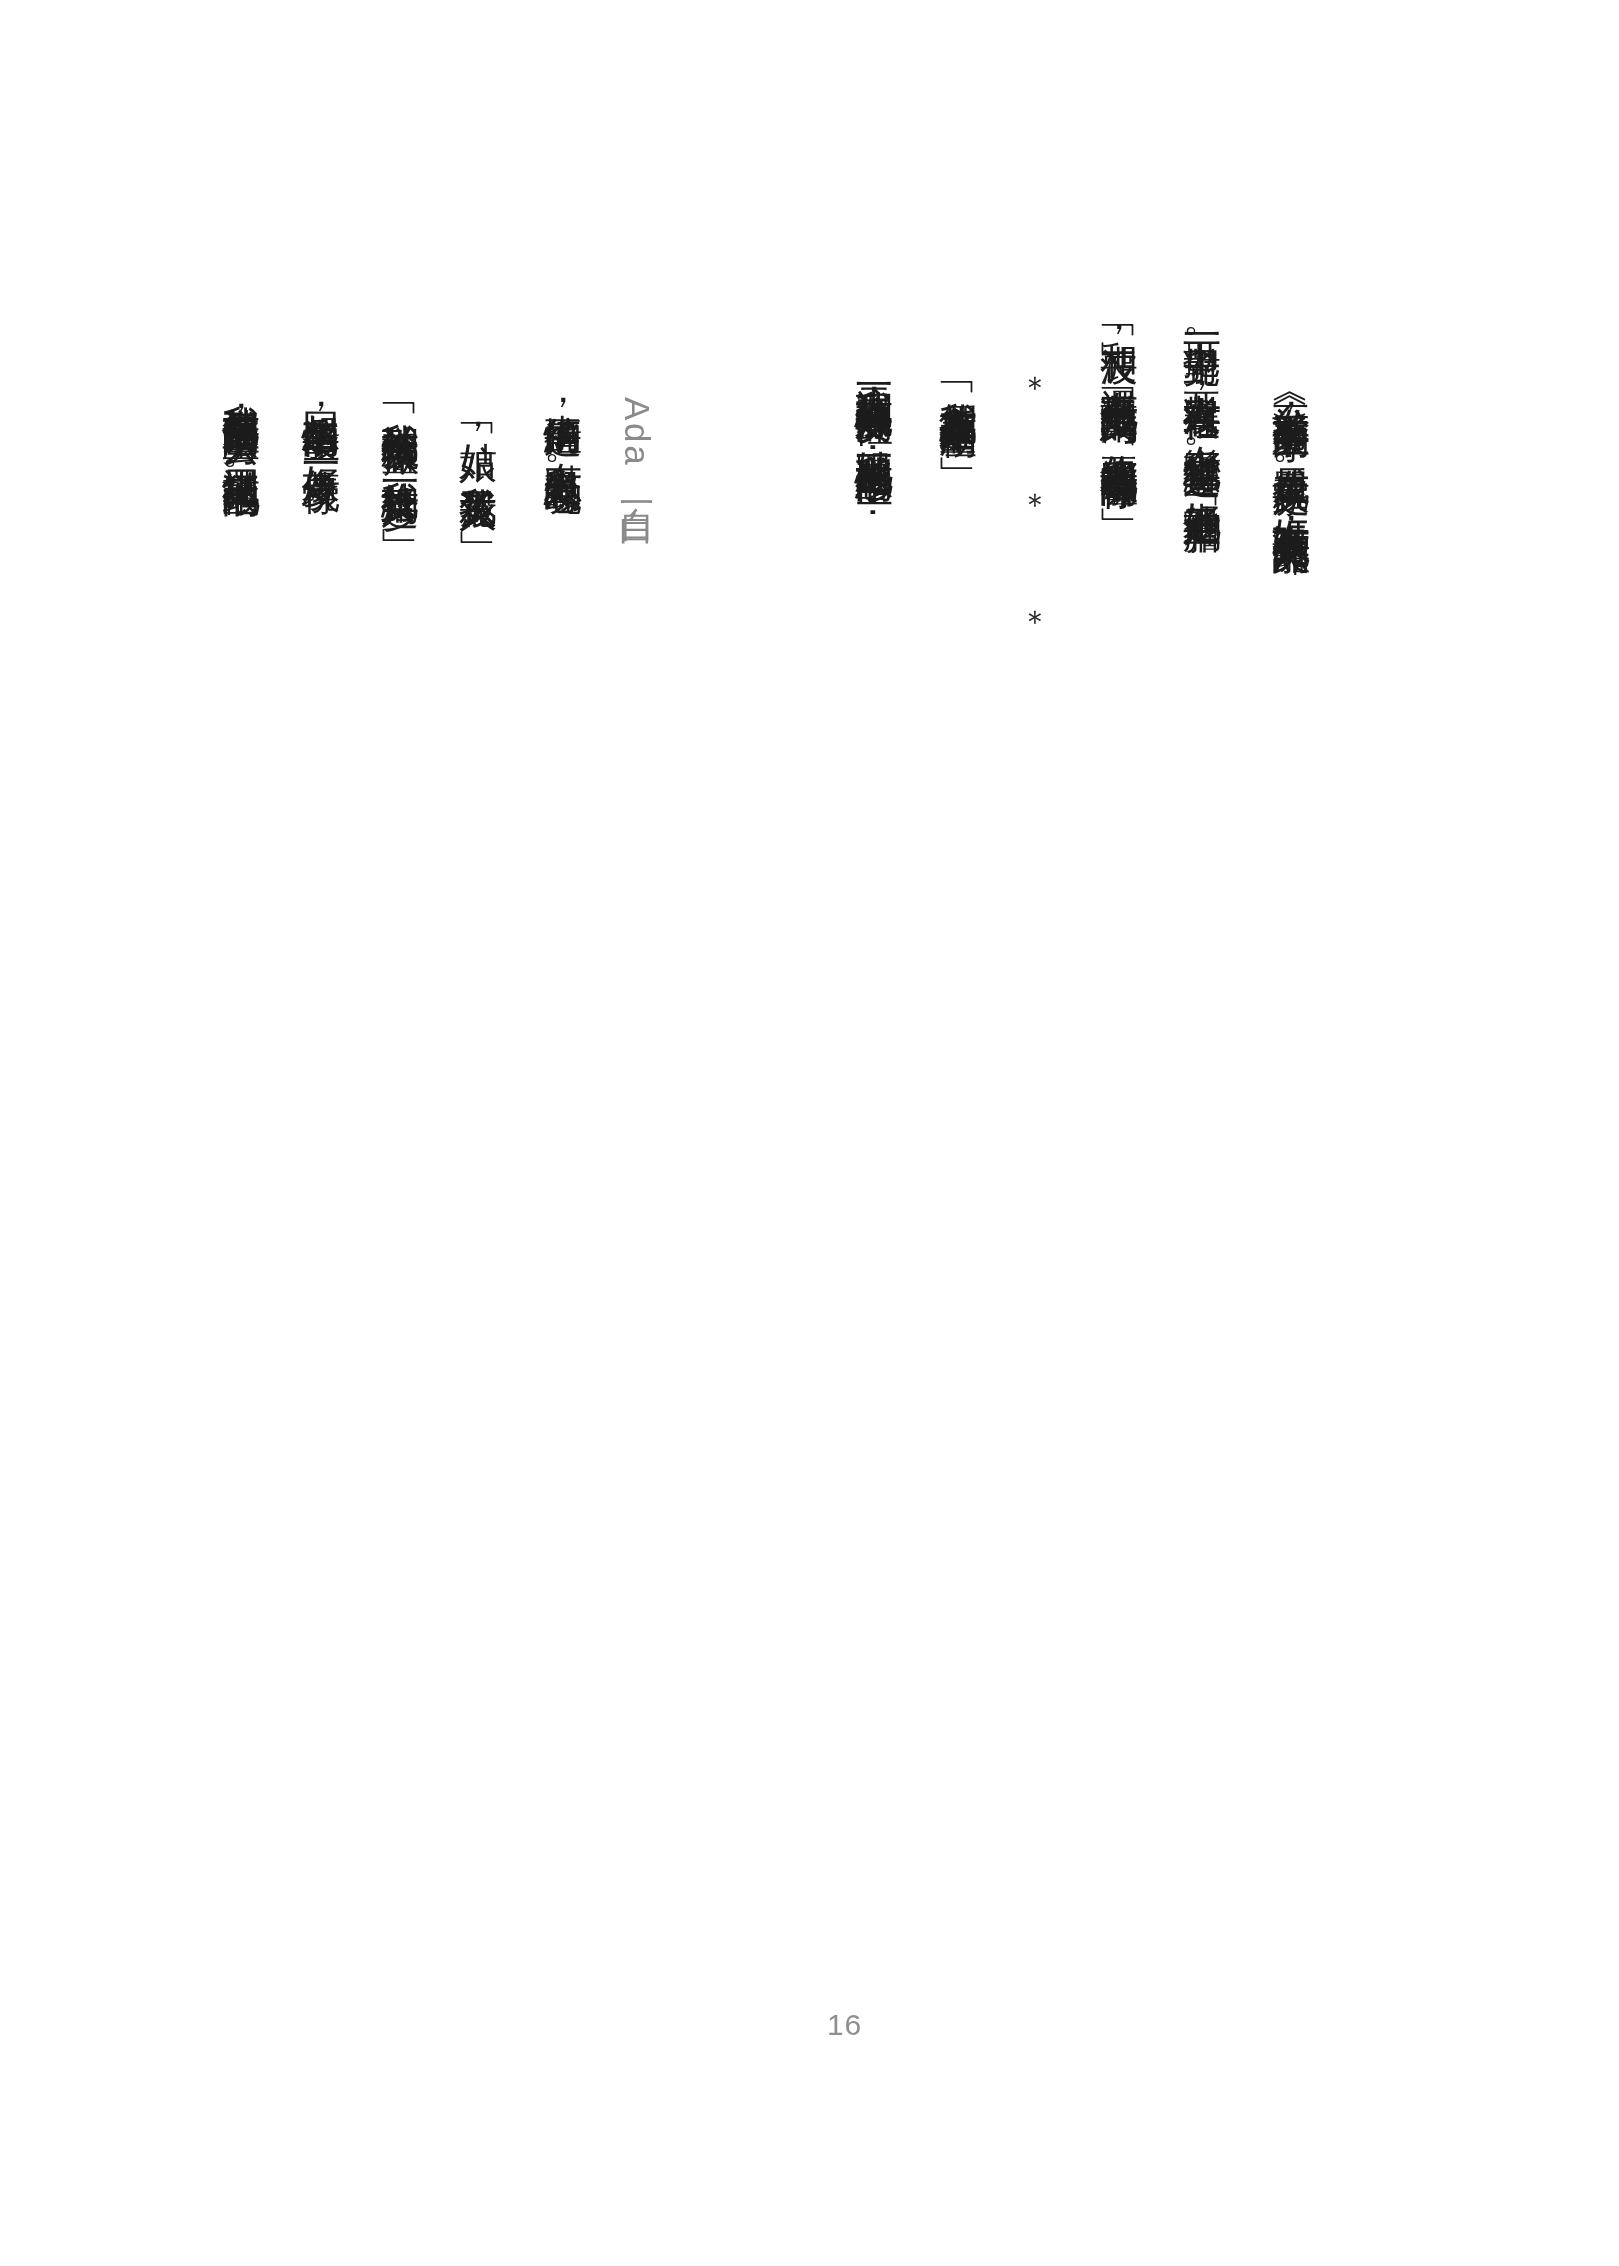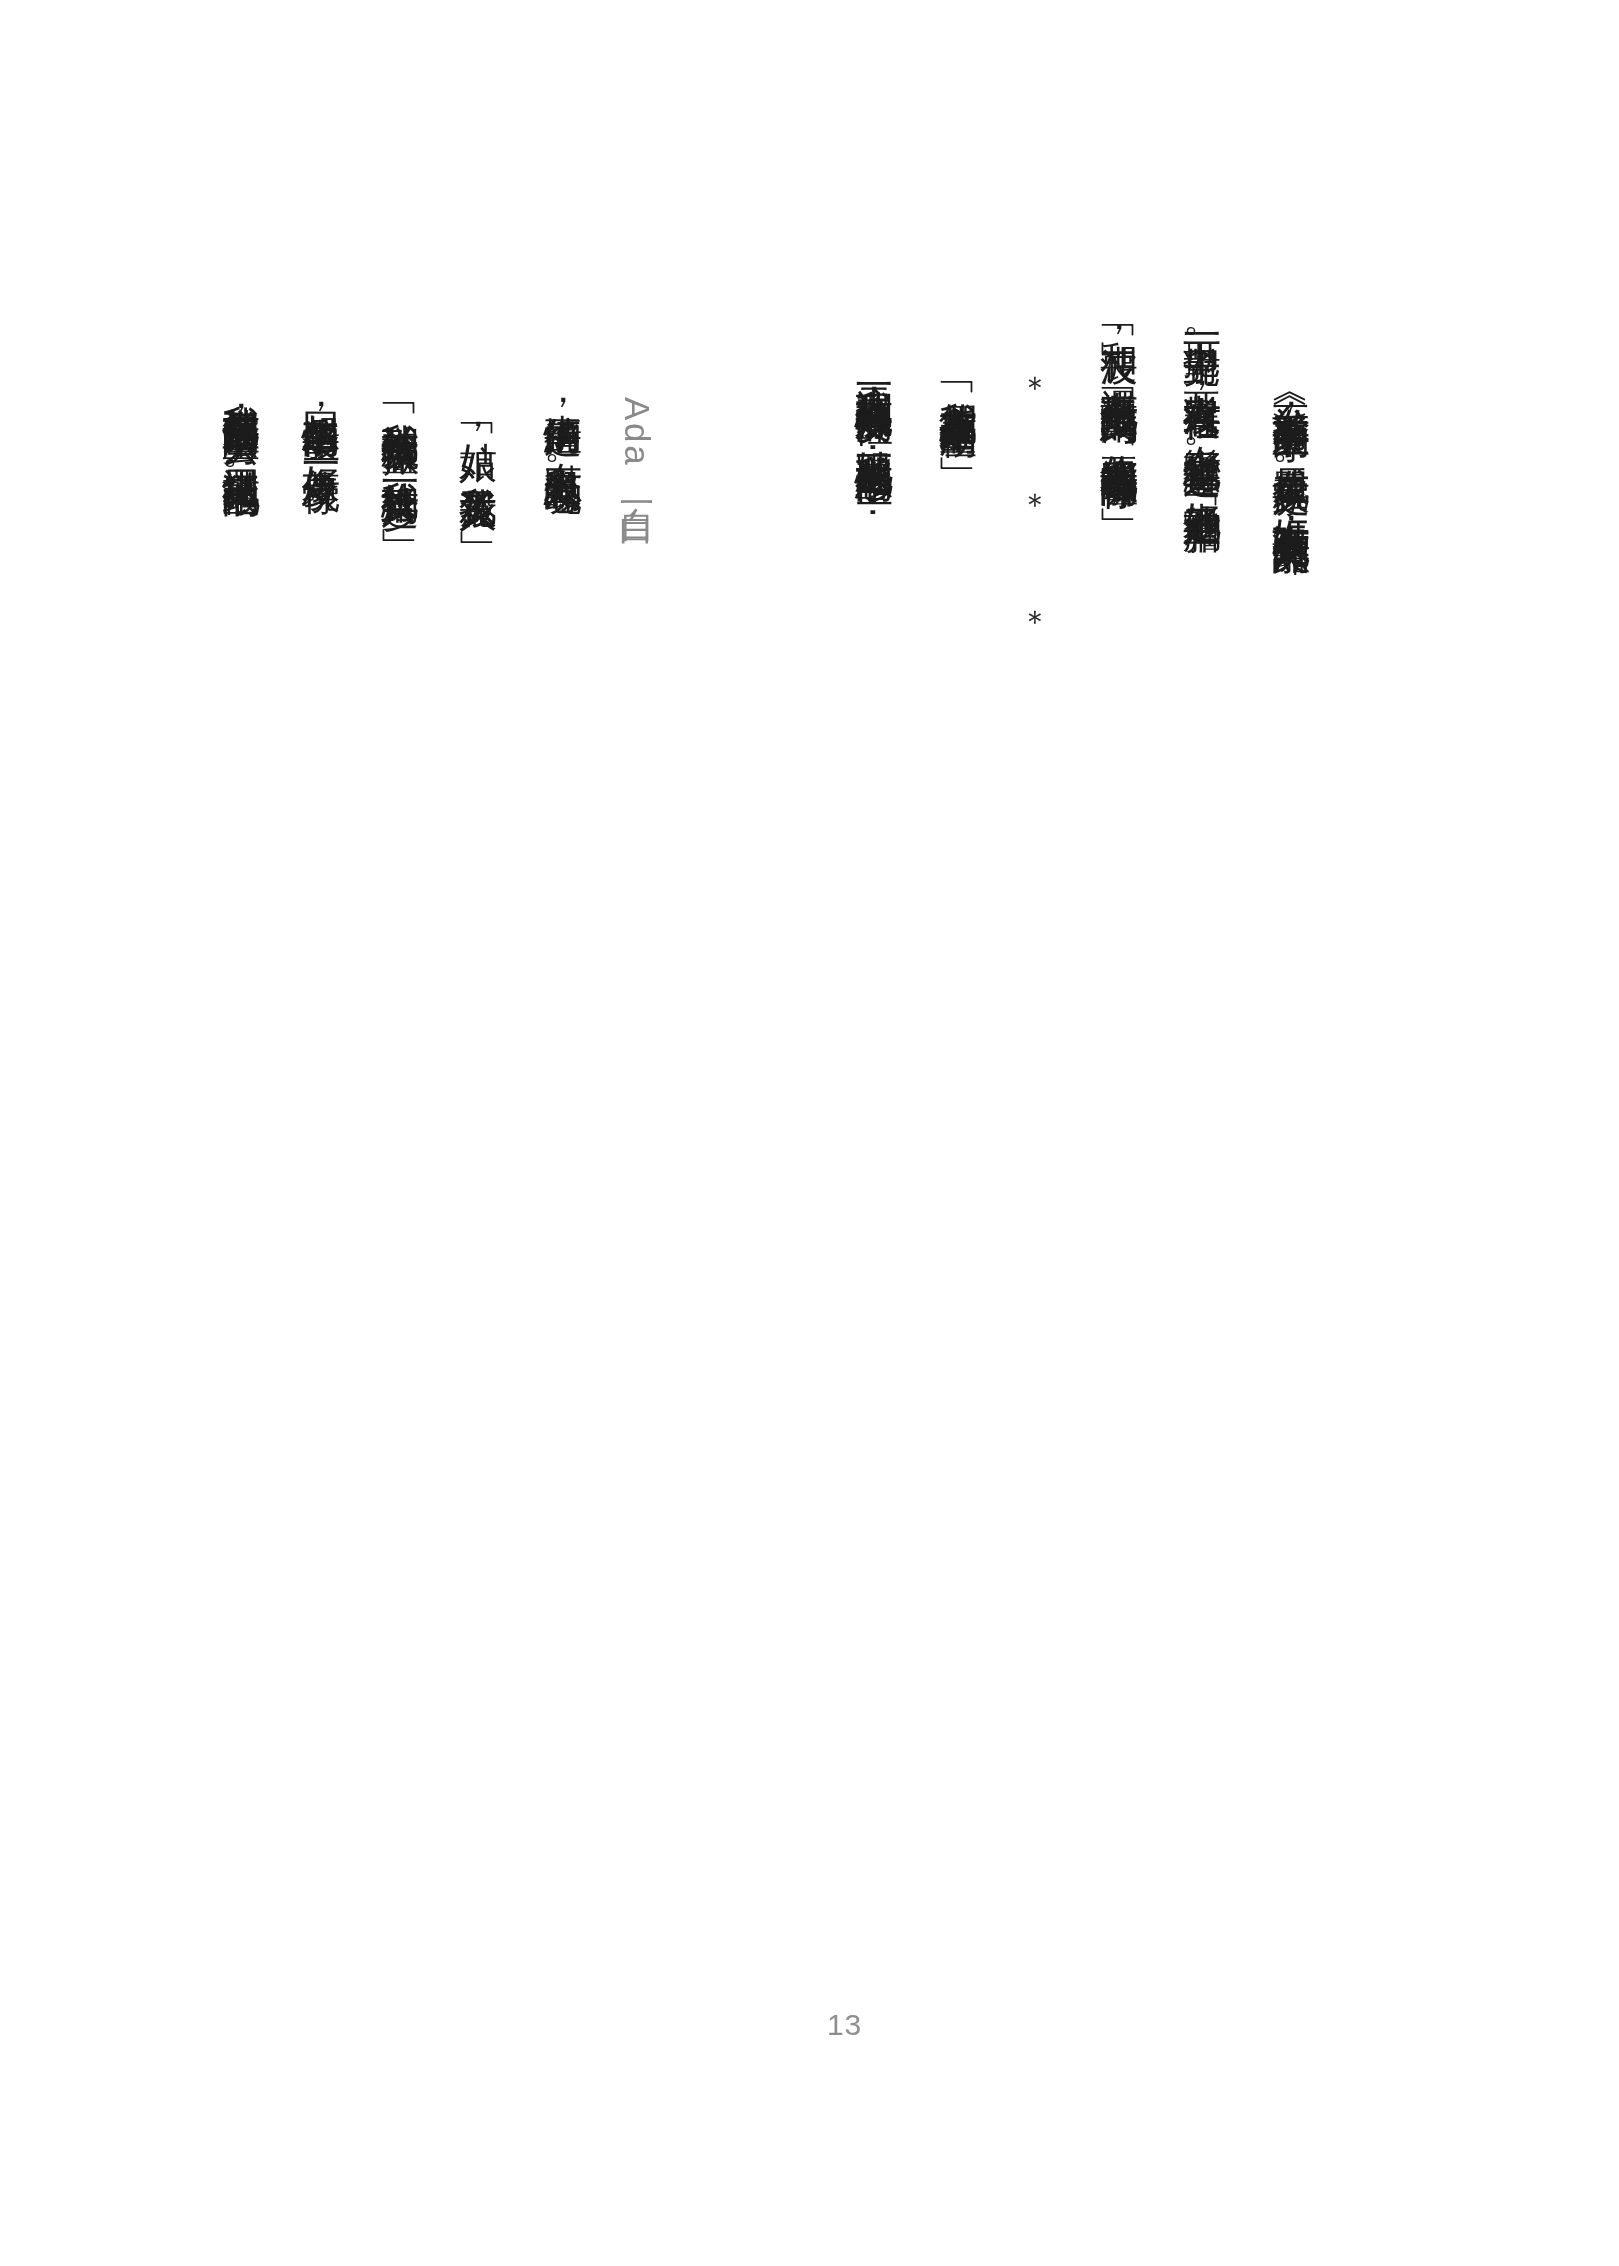--- a/index.html
+++ b/index.html
@@ -81,16 +81,16 @@
   <p class="vcol c6">這天我遇到一位樣貌娟好的女性，她跟我道出她悲慘的一生⋯⋯</p>
 
   <h2 class="vcol heading">Ada 自白一</h2>
 
   <p class="vcol c8">事情的經過，有點兒令人驚心動魄。</p>
   <p class="vcol c9">「姑娘，我竟然殺了人！」</p>
   <p class="vcol c10">「我被送到大欖女子監獄！我終於行到這一步！」</p>
   <p class="vcol c11">回想起事情的發生，好像夢境一樣！</p>
   <p class="vcol c12">我竟然把那個渣男的陰莖剪去，還用鐵鎚狂敲他的頭。</p>
 
-  <div class="page-number">13</div>
+  <div class="page-number">16</div>
 
 </div>
 
 
 </body></html>

